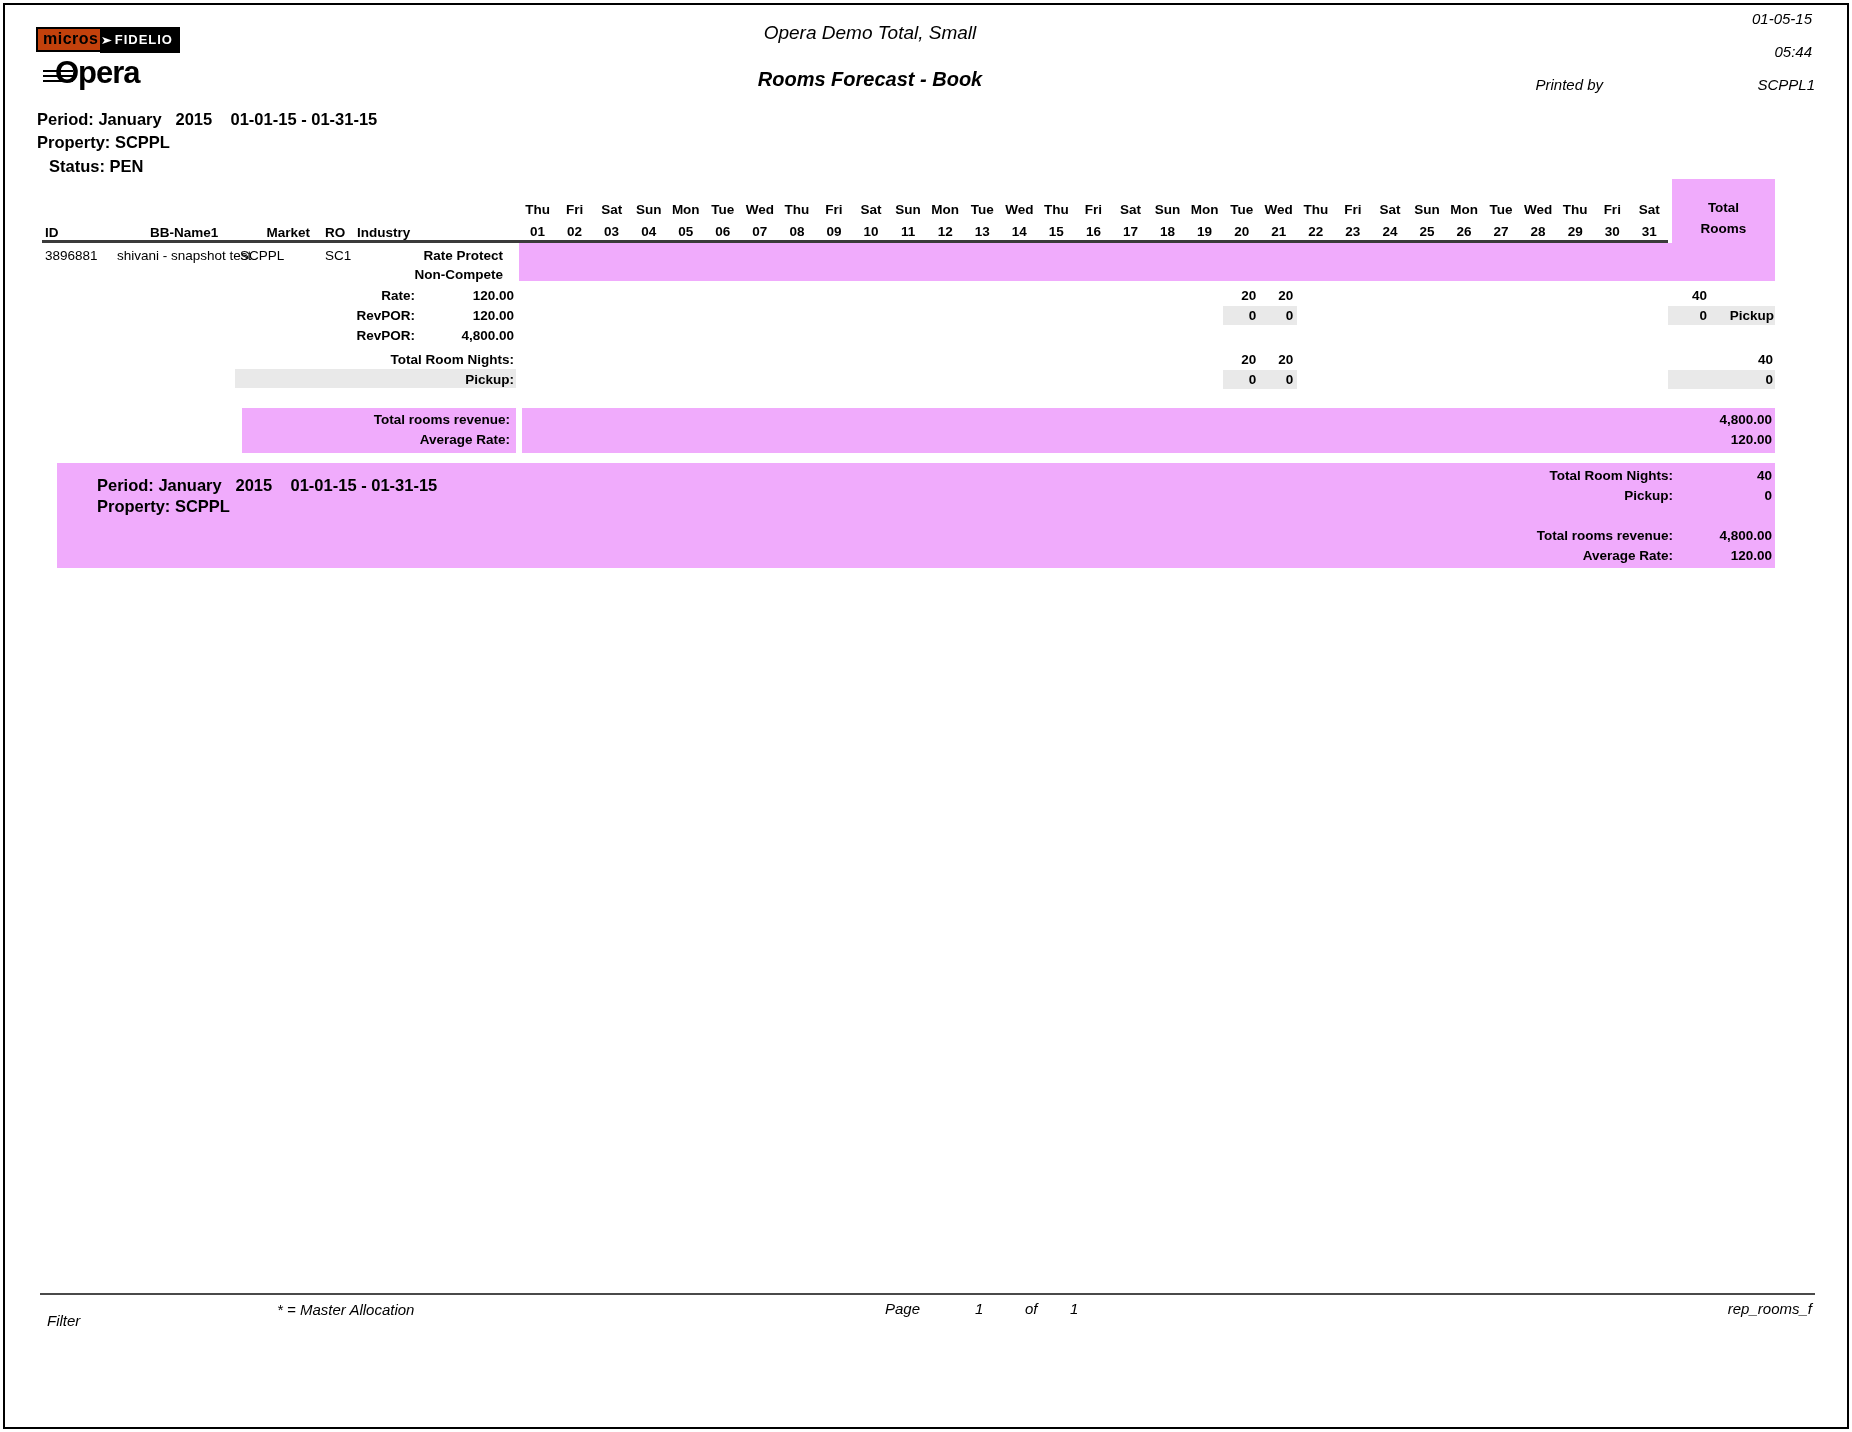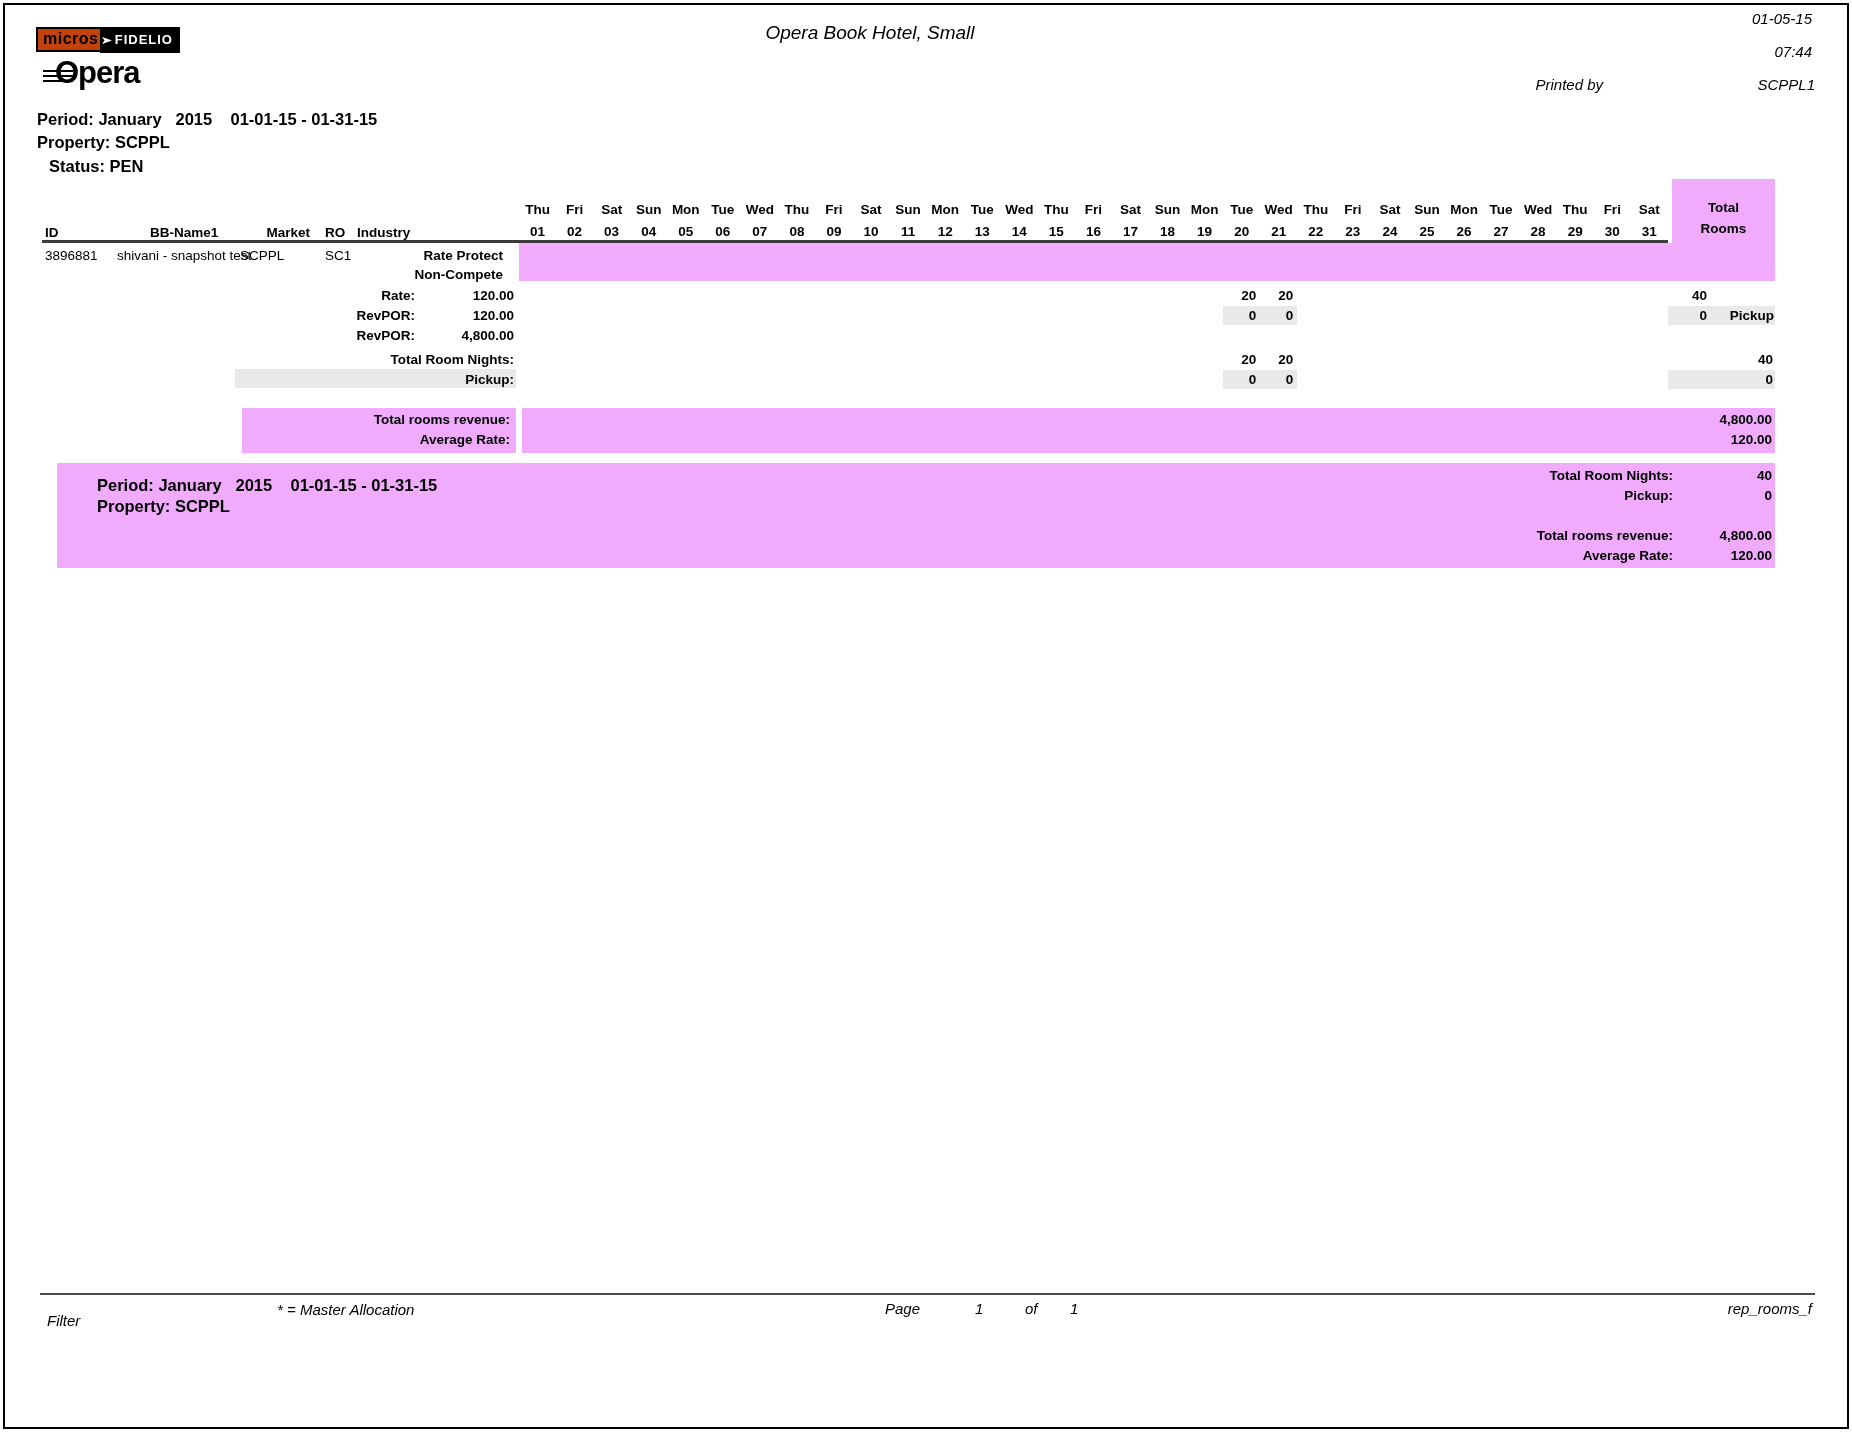--- a/index.html
+++ b/index.html
@@ -42,24 +42,25 @@
   </div>
   <div>
     <span class="opera-lines"></span>
     <span class="opera-text">Opera</span>
   </div>
 
   <div class="abs b pre" style="left:37px;top:110px;font-size:16.5px;">Period: January   2015    01-01-15 - 01-31-15</div>
   <div class="abs b pre" style="left:37px;top:133px;font-size:16.5px;">Property: SCPPL</div>
   <div class="abs b pre" style="left:49px;top:157px;font-size:16.5px;">Status: PEN</div>
 
-  <div class="abs i ctr" style="left:600px;top:22px;width:540px;font-size:19px;">Opera Book Hotel, Small</div>
+  <div class="abs i ctr" style="left:600px;top:22px;width:540px;font-size:19px;">Opera Demo Total, Small</div>
+  <div class="abs b i ctr" style="left:600px;top:68px;width:540px;font-size:20px;">Rooms Forecast - Book</div>
 
   <div class="abs i ra" style="right:40px;top:10px;font-size:15px;">01-05-15</div>
-  <div class="abs i ra" style="right:40px;top:43px;font-size:15px;">07:44</div>
+  <div class="abs i ra" style="right:40px;top:43px;font-size:15px;">05:44</div>
   <div class="abs i ra" style="right:249px;top:76px;font-size:15px;">Printed by</div>
   <div class="abs i ra" style="right:37px;top:76px;font-size:15px;">SCPPL1</div>
 
   <div class="abs gray" style="left:1672px;top:179px;width:103px;height:102px;">
     <div class="abs b ctr" style="left:0;top:21px;width:103px;">Total</div>
     <div class="abs b ctr" style="left:0;top:42px;width:103px;">Rooms</div>
   </div>
   <div class="abs gray" style="left:519px;top:243px;width:1256px;height:38px;"></div>
 
   <div class="cell hdr13" style="left:45px;top:224px;">ID</div>

